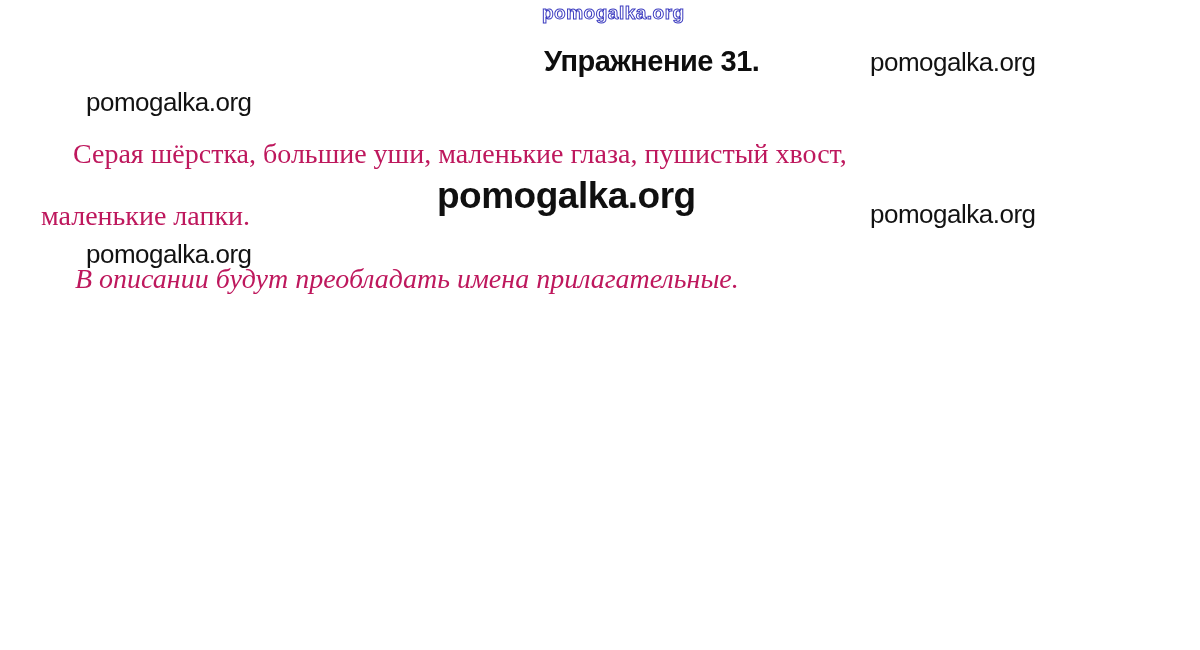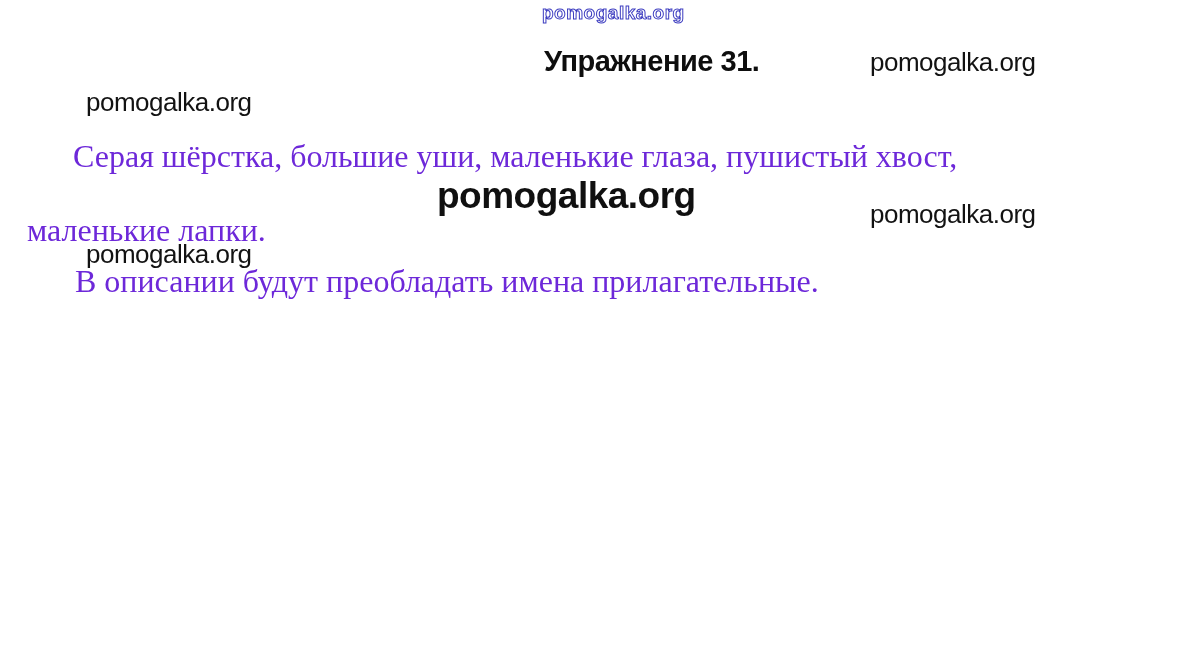--- a/index.html
+++ b/index.html
@@ -53,27 +53,27 @@
     left: 437px;
     top: 177px;
     font-size: 37px;
     font-weight: 600;
     letter-spacing: -0.5px;
     color: #101010;
   }
   
   .serif-line {
     font-family: "Liberation Serif", serif;
-    font-size: 32px;
+    font-size: 28px;
     font-weight: 400;
-    color: #6d28d9;
+    color: #be185d;
   }
   .line-1 { left: 73px; top: 140px; }
-  .line-2 { left: 27px; top: 202px; margin-top: 12px; }
-  .line-3 { left: 75px; top: 265px; }
+  .line-2 { left: 41px; top: 202px; }
+  .line-3 { left: 75px; top: 265px; font-style: italic; }
 </style>
 </head>
 <body>
 
 <div class="abs wm-outline" style="-webkit-text-stroke: 1px rgb(60, 60, 192); color: transparent;">pomogalka.org</div>
 
 <div class="abs title">Упражнение 31.</div>
 
 <div class="abs wm-sans wm-top-right">pomogalka.org</div>
 

